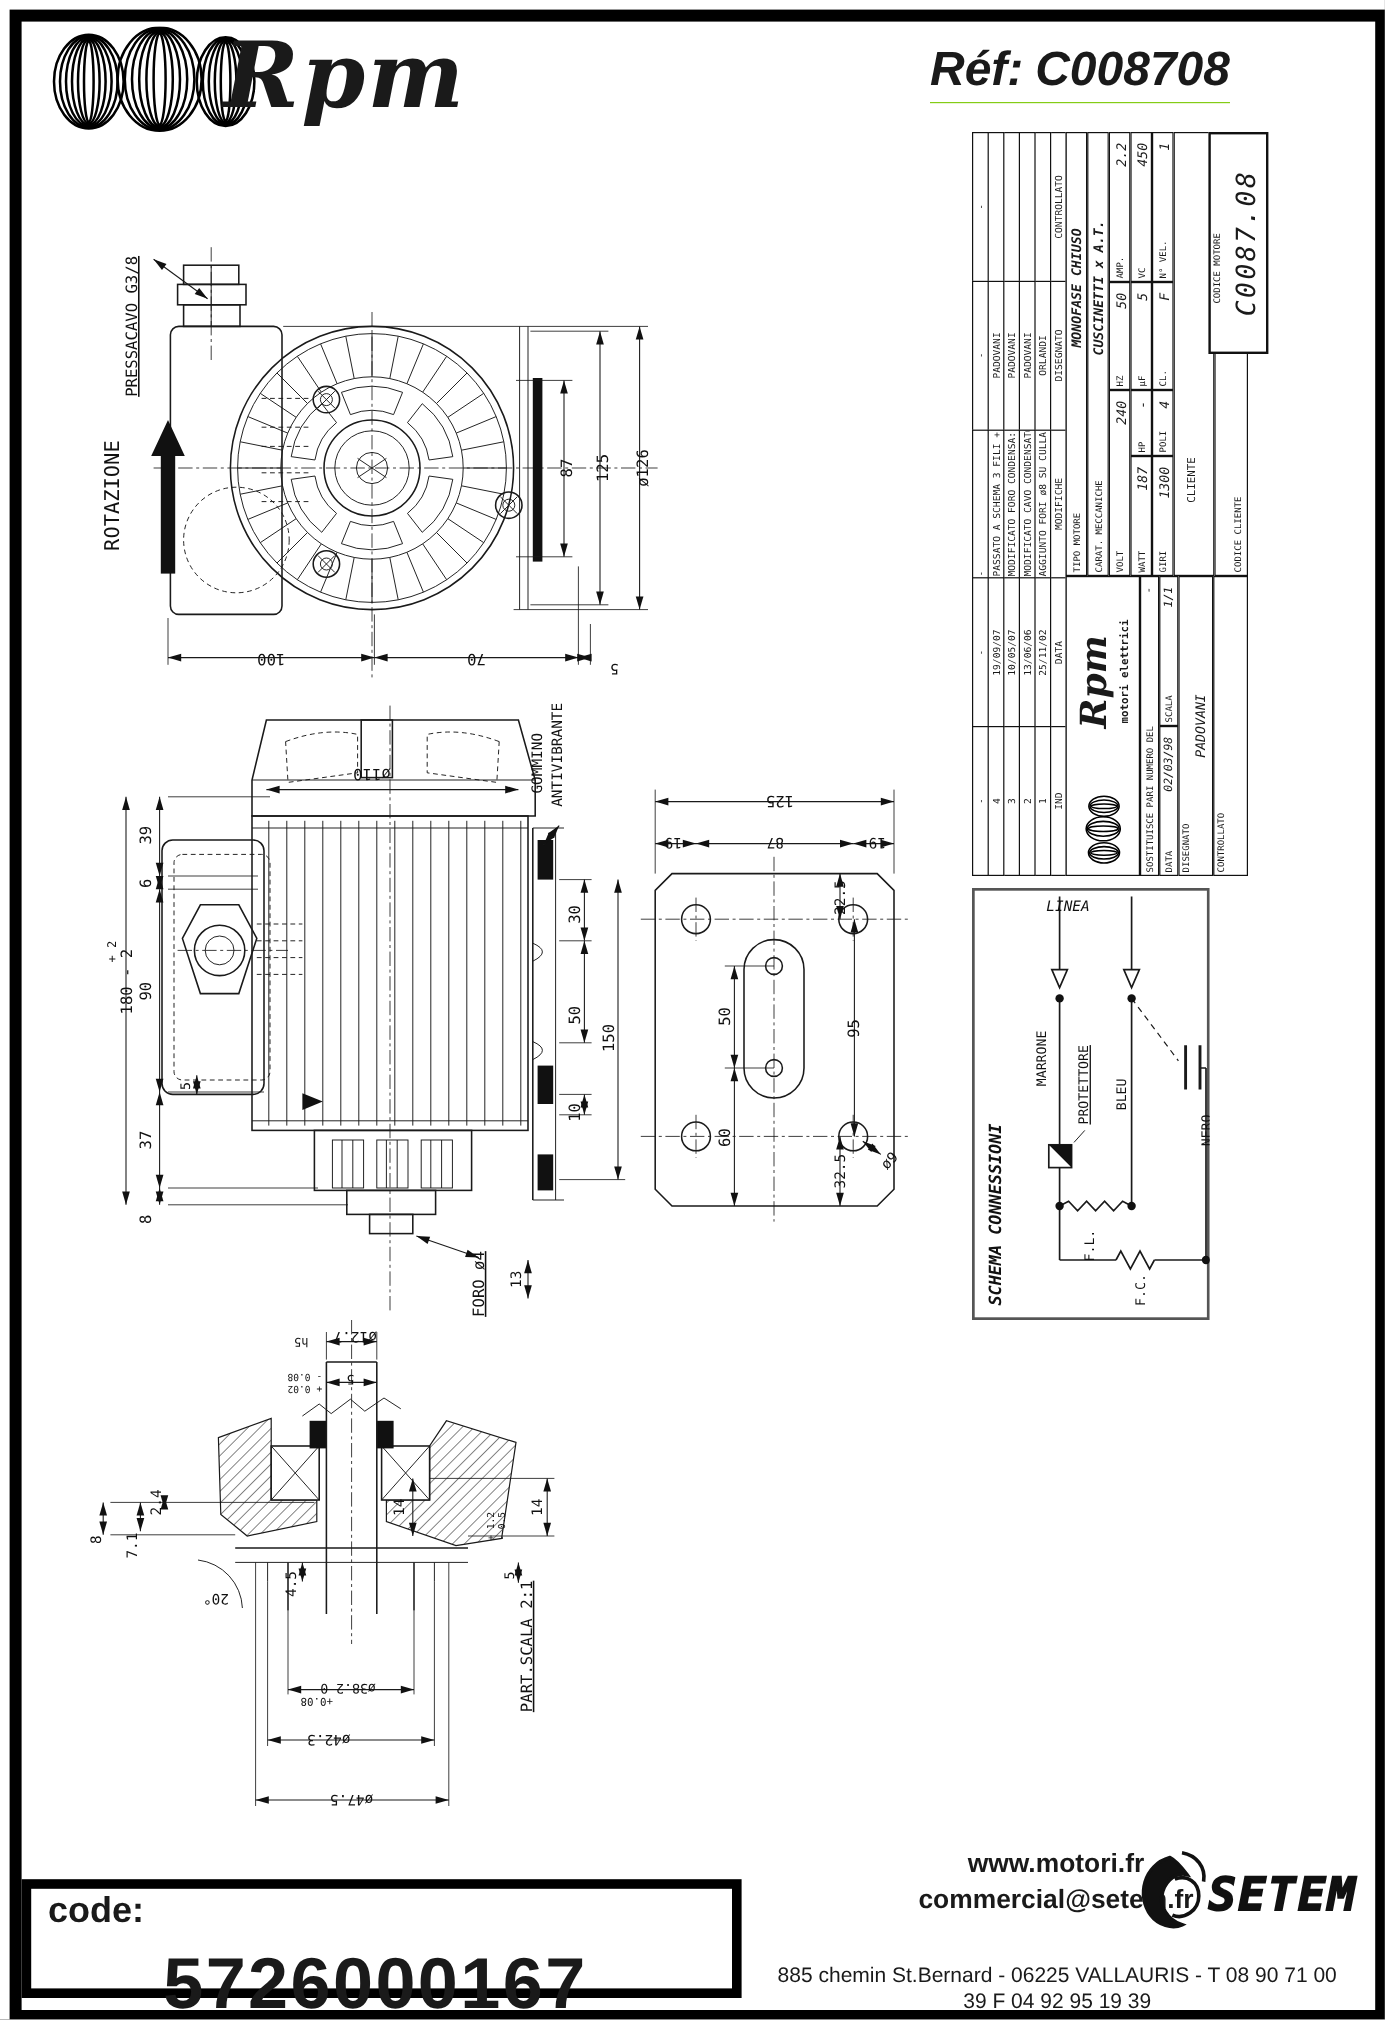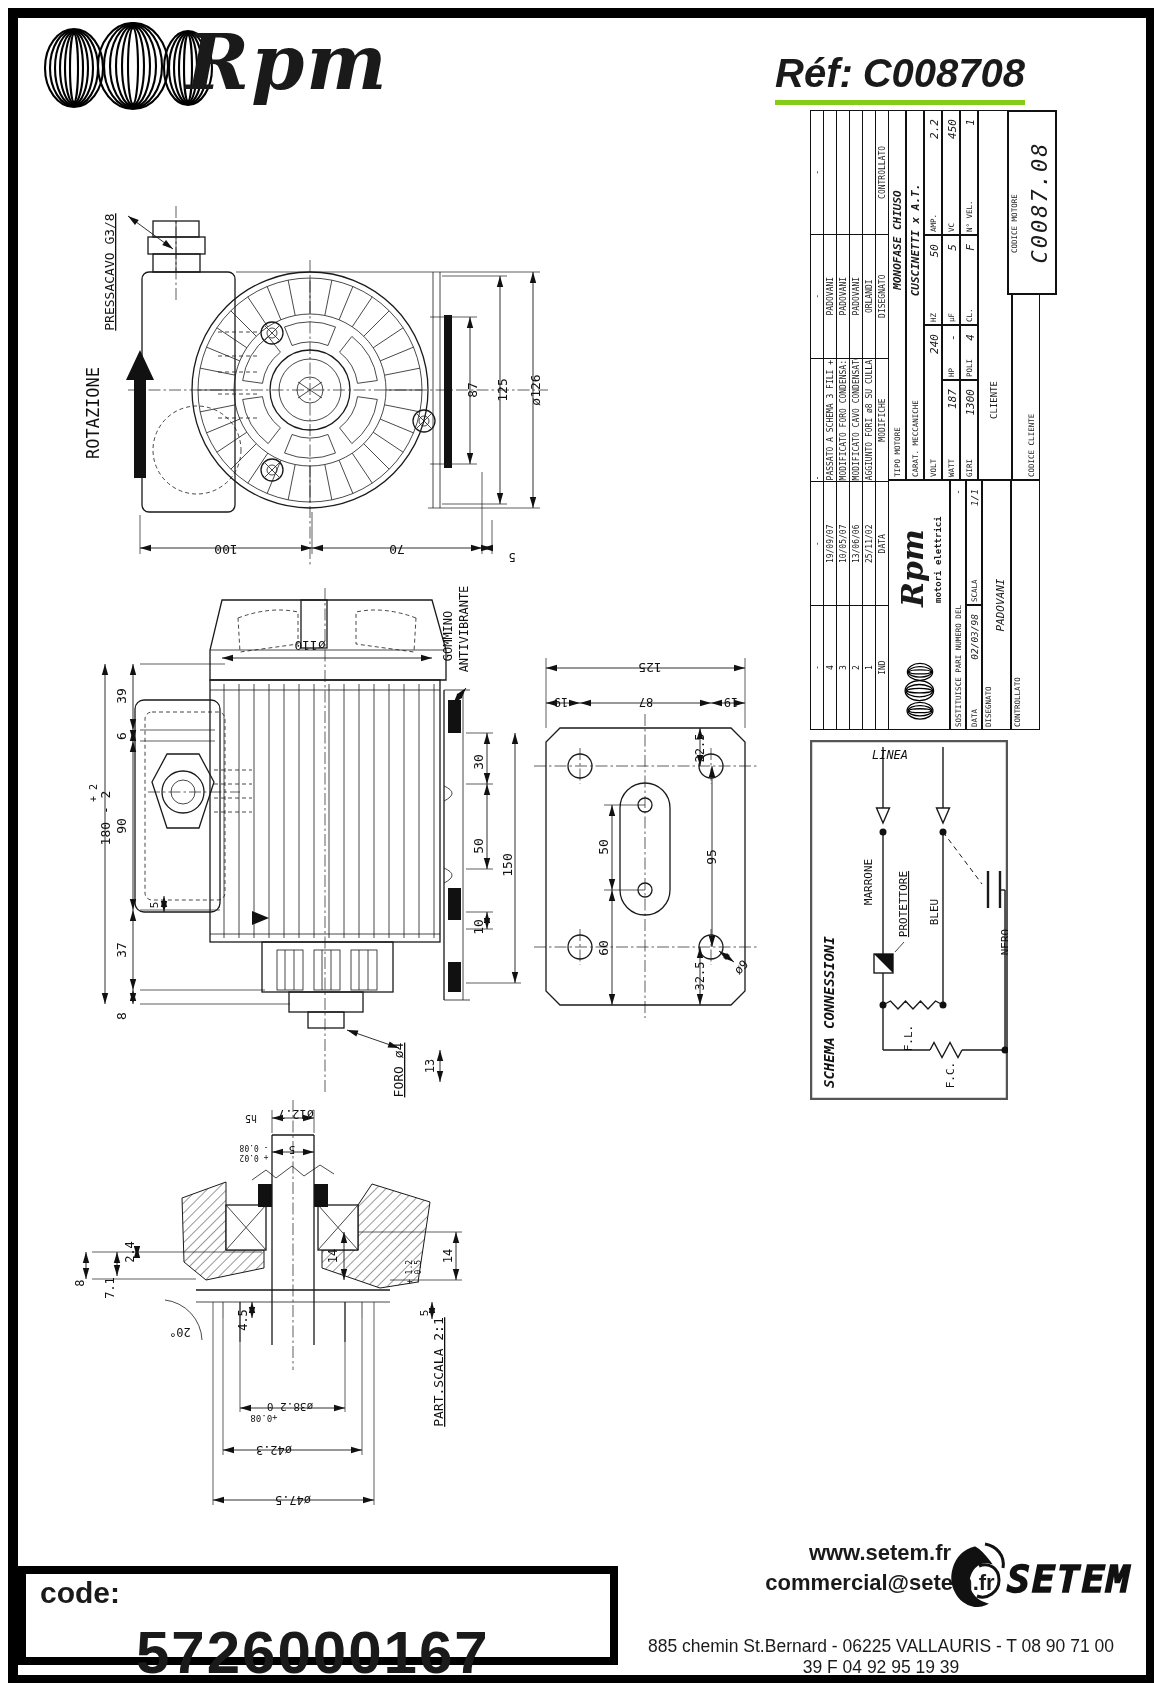--- a/index.html
+++ b/index.html
@@ -1,21 +1,21 @@
 <!DOCTYPE html>
 <html><head>
 <meta charset="utf-8">
 <style>
   html,body{margin:0;padding:0;background:#888;}
   #page{position:relative;width:1154px;height:1683px;background:#fff;font-family:"DejaVu Sans Mono",monospace;color:#1a1a1a;overflow:hidden;padding-left:24px;}
   #frame{position:absolute;left:8px;top:8px;width:1128px;height:1657px;border:10px solid #000;}
   
   #hdr-logo{position:absolute;left:36px;top:22px;width:340px;height:92px;}
   #hdr-script{position:absolute;left:186px;top:18px;font-family:"DejaVu Serif",serif;font-style:italic;font-weight:bold;font-size:76px;letter-spacing:2px;}
-  #ref-box{position:absolute;left:775px;top:51px;width:250px;border-bottom:5px solid #84cc16;padding-bottom:4px;font-family:"Liberation Sans",sans-serif;font-style:italic;font-weight:bold;font-size:40px;display:flex;justify-content:space-between;}
+  #ref-box{position:absolute;left:775px;top:36px;width:250px;border-bottom:1px solid #84cc16;padding-bottom:4px;font-family:"Liberation Sans",sans-serif;font-style:italic;font-weight:bold;font-size:40px;display:flex;justify-content:space-between;}
   
   #draw{position:absolute;left:0;top:0;width:1154px;height:1683px;}
   .ln{fill:none;stroke:#1a1a1a;stroke-width:1.3;}
   .tn{fill:none;stroke:#1a1a1a;stroke-width:.8;}
   .dsh{fill:none;stroke:#1a1a1a;stroke-width:.8;stroke-dasharray:4 3;}
   .cl{fill:none;stroke:#1a1a1a;stroke-width:.7;stroke-dasharray:12 3 2.5 3;}
   .dm{stroke:#1a1a1a;stroke-width:.9;marker-start:url(#mS);marker-end:url(#mE);}
   .xt{stroke:#1a1a1a;stroke-width:.7;}
   .blk{fill:#111;stroke:none;}
   text{font-family:"DejaVu Sans Mono",monospace;fill:#111;}
@@ -641,21 +641,21 @@
         <span class="val">C0087.08</span>
       </div>
     </div>
   </div>
 
   <div id="codebox">
     <div class="cl1">code:</div>
     <div class="cl2">5726000167</div>
   </div>
   <div id="setem-mid">
-    <div>www.setem.fr</div>
+    <div>www.motori.fr</div>
     <div>commercial@setem.fr</div>
   </div>
   <div id="setem-addr">885 chemin St.Bernard  -  06225 VALLAURIS  -  T 08 90 71 00 39   F 04 92 95 19 39</div>
   <svg id="setem-logo" viewBox="0 0 200 80">
     <g fill="none" stroke="#111" stroke-width="3">
       <path d="M30,8 C8,14 2,40 14,56 C20,64 32,68 40,64 C28,60 20,48 24,36 C27,26 36,20 44,22 C38,14 34,10 30,8 Z" fill="#111"></path>
       <path d="M34,26 C44,22 54,28 54,40 C54,52 42,60 32,56"></path>
       <path d="M40,4 C52,6 60,16 58,28"></path>
     </g>
     <text x="62" y="52" font-family="Liberation Sans,sans-serif" font-style="italic" font-weight="bold" font-size="38" letter-spacing="2" fill="#fff" stroke="#111" stroke-width="1.6">SETEM</text>

